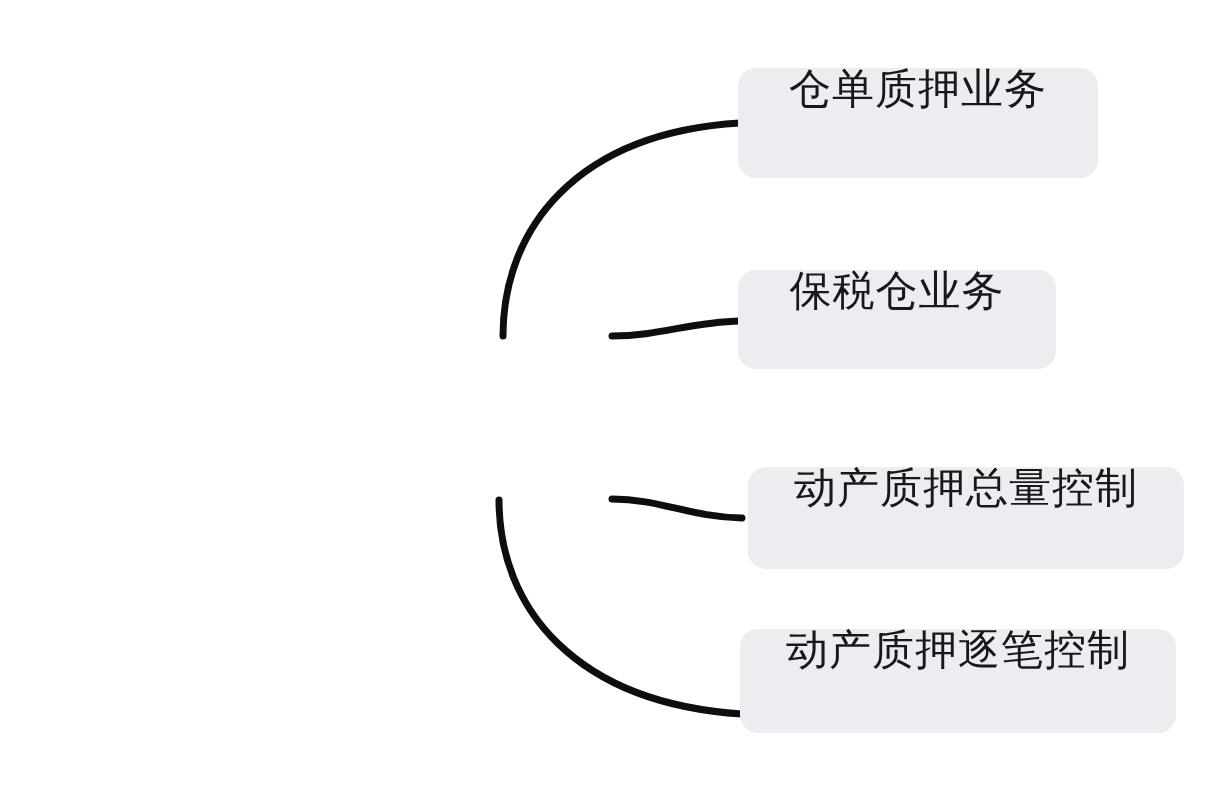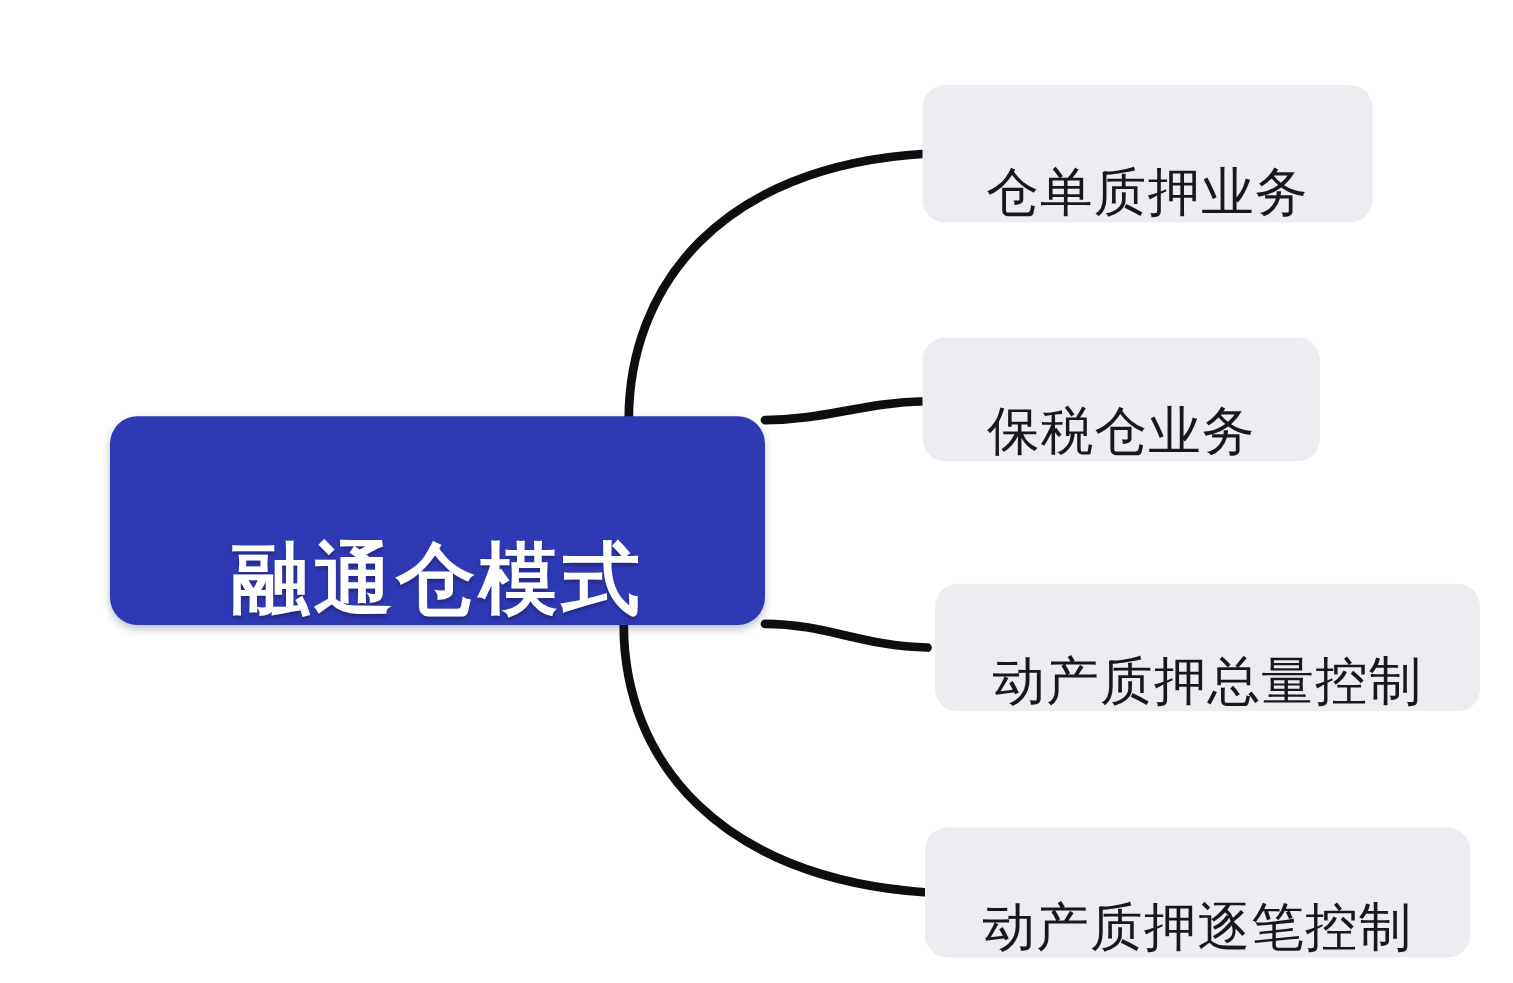--- a/index.html
+++ b/index.html
@@ -26,24 +26,23 @@
     top: 0;
     width: 1210px;
     height: 786px;
     z-index: 1;
   }
   .node {
     position: absolute;
     z-index: 2;
     box-sizing: border-box;
     display: flex;
-    align-items: flex-end;
+    align-items: flex-start;
     justify-content: center;
     white-space: nowrap;
-    font-family: Liberation Mono, monospace;
   }
   
   .node-root {
     left: 88px;
     top: 333px;
     width: 524px;
     height: 167px;
     background: #3039b4;
     border-radius: 22px;
     box-shadow: 0 3px 7px rgba(40, 45, 110, 0.30);
@@ -64,44 +63,41 @@
   .node-child .node-label {
     color: #18181c;
     font-size: 42px;
     font-weight: 400;
     letter-spacing: 1px;
     line-height: 1;
   }
   .node-child-1 { left: 738px; top:  68px; width: 360px; height: 110px; }
   .node-child-2 { left: 738px; top: 270px; width: 318px; height: 99px; }
   .node-child-3 { left: 748px; top: 467px; width: 436px; height: 102px; }
-  .node-child-4 { left: 740px; top: 662px; width: 436px; height: 104px; }
+  .node-child-4 { left: 740px; top: 629px; width: 436px; height: 104px; }
 
   .connector-path {
     fill: none;
     stroke: #0d0d12;
     stroke-width: 7;
     stroke-linecap: round;
   }
 </style>
 </head>
 <body>
 
 <div id="mindmap">
 
   <svg id="connectors" viewBox="0 0 1210 786">
     <path class="connector-path" d="M 503 336 C 503 230 575 133 740 123"></path>
     <path class="connector-path" d="M 612 336 C 660 336 690 322 740 321"></path>
     <path class="connector-path" d="M 612 499 C 660 499 690 517 742 518"></path>
     <path class="connector-path" d="M 499 500 C 499 608 575 703 742 714"></path>
   </svg>
 
-  <div class="node node-root">
-    <span class="node-label">融通仓模式</span>
-  </div>
 
   <div class="node node-child node-child-1">
     <span class="node-label">仓单质押业务</span>
   </div>
 
   <div class="node node-child node-child-2">
     <span class="node-label">保税仓业务</span>
   </div>
 
   <div class="node node-child node-child-3">

